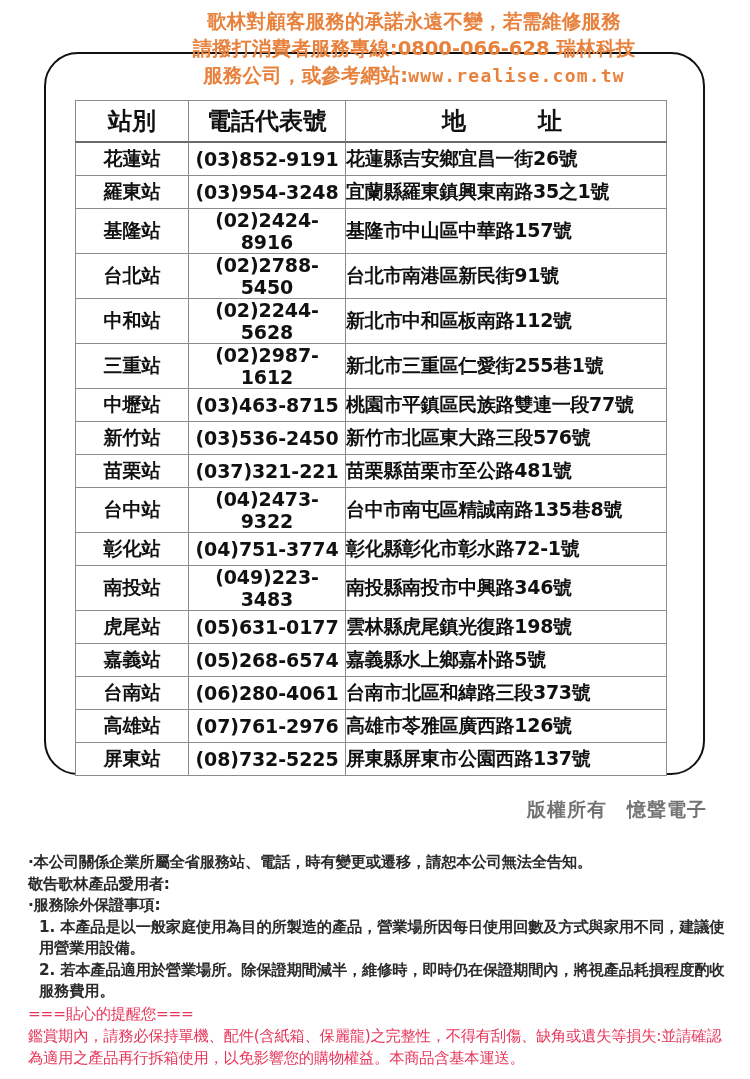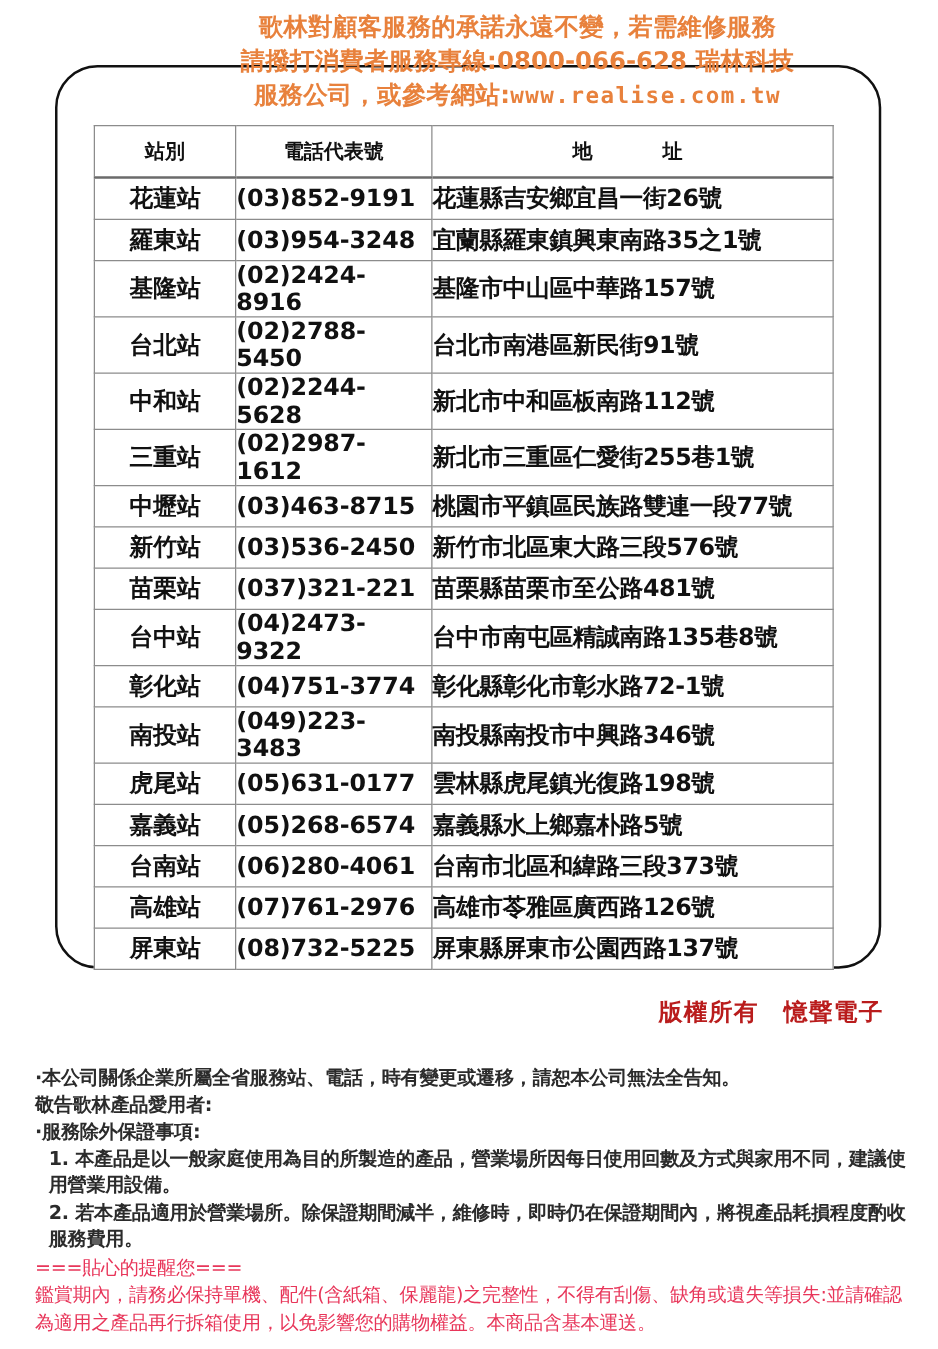--- a/index.html
+++ b/index.html
@@ -73,36 +73,36 @@
   table.stations th,
   table.stations td {
     border: 1.3px solid #8c8c8c;
     padding: 0;
     font-weight: bold;
     color: #111111;
     background: #ffffff;
   }
   table.stations tr.hdr th {
     height: 40px;
-    font-size: 16px;
+    font-size: 24px;
     text-align: center;
     border-bottom-width: 2px;
     border-bottom-color: #6b6b6b;
   }
   table.stations td {
     height: 32px;
     font-size: 19px;
   }
   col.c-station { width: 113px; }
   col.c-phone   { width: 157px; }
   col.c-addr    { width: 321px; }
 
   td.station { text-align: center; }
   td.phone {
-    text-align: left;
+    text-align: center;
     padding-left: 7px;
     font-family: "DejaVu Sans", sans-serif;
     letter-spacing: -0.1px;
   }
   td.addr {
     text-align: left;
     padding-left: 7px;
     letter-spacing: -0.3px;
     white-space: nowrap;
   }
@@ -110,21 +110,21 @@
 
   
   .copyright {
     position: absolute;
     top: 797px;
     left: 0;
     width: 707px;
     text-align: right;
     font-size: 19px;
     font-weight: bold;
-    color: #b91c1c;
+    color: #737373;
     letter-spacing: 1px;
     z-index: 3;
   }
 
   
   .notes {
     position: absolute;
     top: 852px;
     left: 28px;
     width: 700px;

